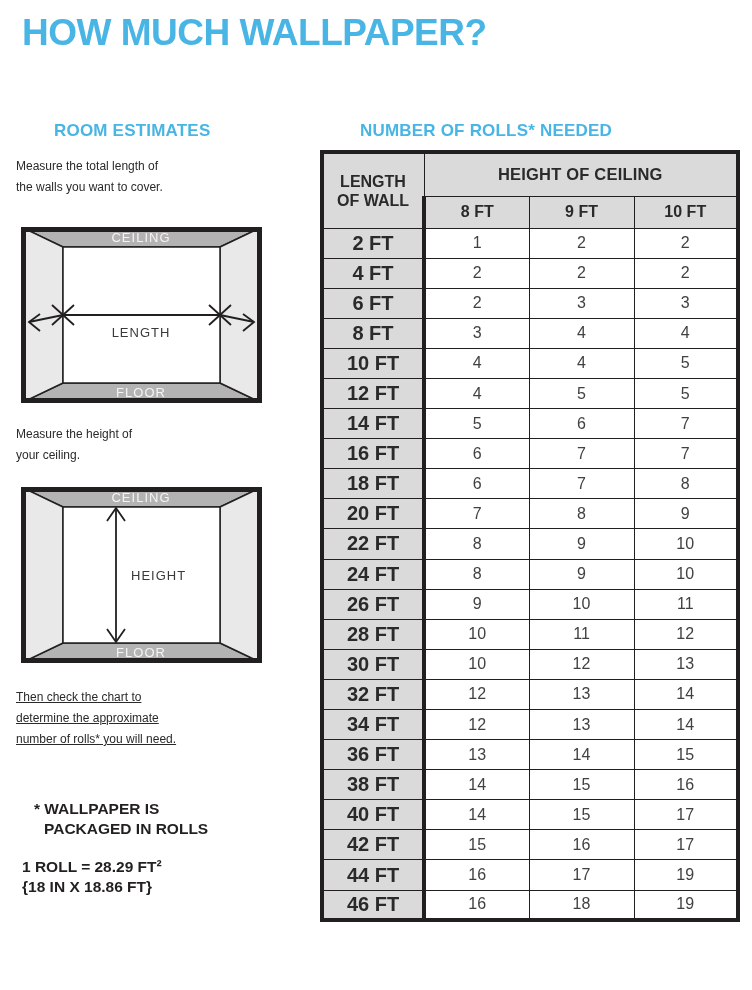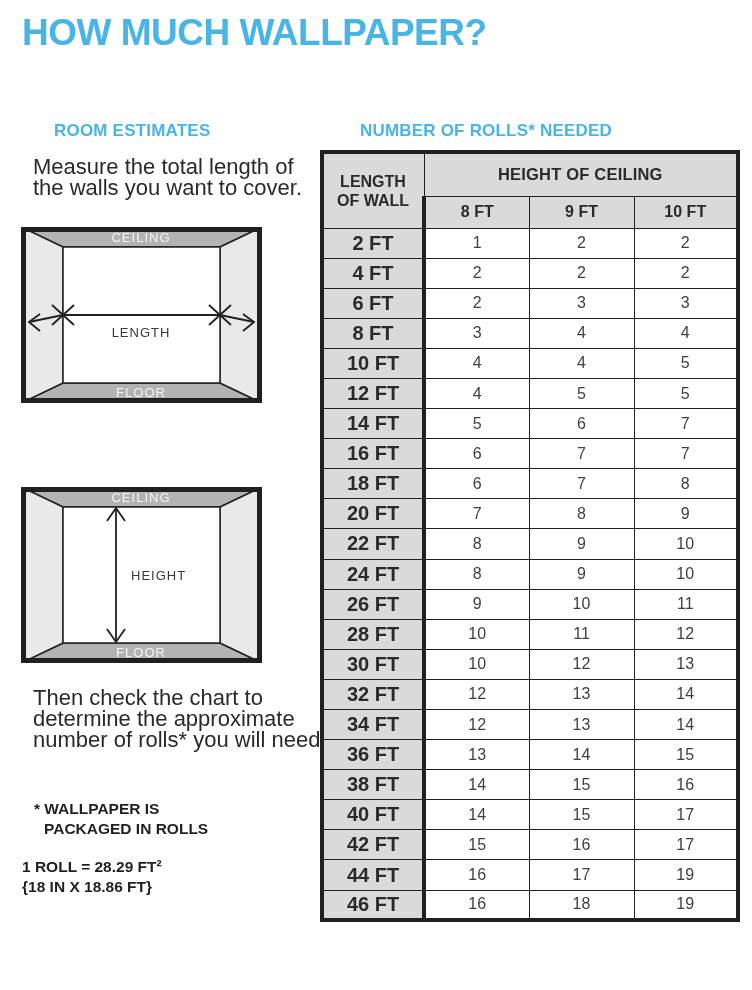--- a/index.html
+++ b/index.html
@@ -14,25 +14,25 @@
   html,body{background:#ffffff;}
   body{font-family:"Liberation Sans","DejaVu Sans",sans-serif;}
   .page{position:relative;width:752px;height:990px;background:#ffffff;overflow:hidden;}
 
   .title{position:absolute;left:22px;top:12px;font-size:37px;font-weight:bold;
          color:var(--blue);letter-spacing:-0.5px;white-space:nowrap;}
 
   .section-heading{font-size:17px;font-weight:bold;color:var(--blue);letter-spacing:0.2px;}
   .left-heading{position:absolute;left:22px;top:121px;margin-left:32px;}
 
-  .body-text{position:absolute;left:33px;font-size:22px;line-height:21px;color:#2b2a2a;
+  .body-text{position:absolute;left:16px;font-size:12px;line-height:21px;color:#2b2a2a;
              white-space:pre-line;}
   .p1{top:156px;}
   .p2{top:424px;}
-  .p3{top:687px;}
+  .p3{top:687px;text-decoration:underline;}
 
   .diagram{position:absolute;left:21px;width:241px;height:176px;}
   .diagram-1{top:227px;}
   .diagram-2{top:487px;}
 
   .footnote{position:absolute;left:34px;top:799px;font-size:15.5px;font-weight:bold;
             color:var(--ink);line-height:20px;}
   .footnote .line2{padding-left:10px;}
   .rollinfo{position:absolute;left:22px;top:857px;font-size:15.5px;font-weight:bold;
             color:var(--ink);line-height:20px;}
@@ -84,20 +84,22 @@
       <line x1="42" y1="88" x2="8" y2="95"></line>
       <path d="M19,87 L8,95 L19,104"></path>
       <line x1="199" y1="88" x2="233" y2="95"></line>
       <path d="M222,87 L233,95 L222,104"></path>
     </g>
     <text class="dg-label" x="120" y="15" text-anchor="middle" fill="#f4f4f4">CEILING</text>
     <text class="dg-label" x="120" y="170" text-anchor="middle" fill="#f4f4f4">FLOOR</text>
     <text class="dg-label" x="120" y="110" text-anchor="middle" fill="#3a3a3a">LENGTH</text>
   </svg>
 
+  <p class="body-text p2">Measure the height of
+your ceiling.</p>
 
   <svg class="diagram diagram-2" viewBox="0 0 241 176">
     <polygon points="0,0 241,0 199,20 42,20" fill="#b3b3b3" stroke="#221f20" stroke-width="1.5"></polygon>
     <polygon points="0,176 241,176 199,156 42,156" fill="#b3b3b3" stroke="#221f20" stroke-width="1.5"></polygon>
     <polygon points="0,0 42,20 42,156 0,176" fill="#e9e9e9" stroke="#221f20" stroke-width="1.5"></polygon>
     <polygon points="241,0 199,20 199,156 241,176" fill="#e9e9e9" stroke="#221f20" stroke-width="1.5"></polygon>
     <rect x="42" y="20" width="157" height="136" fill="#ffffff" stroke="#221f20" stroke-width="1.5"></rect>
     <rect x="2.5" y="2.5" width="236" height="171" fill="none" stroke="#221f20" stroke-width="5"></rect>
 
     <g stroke="#221f20" stroke-width="1.8" fill="none">

